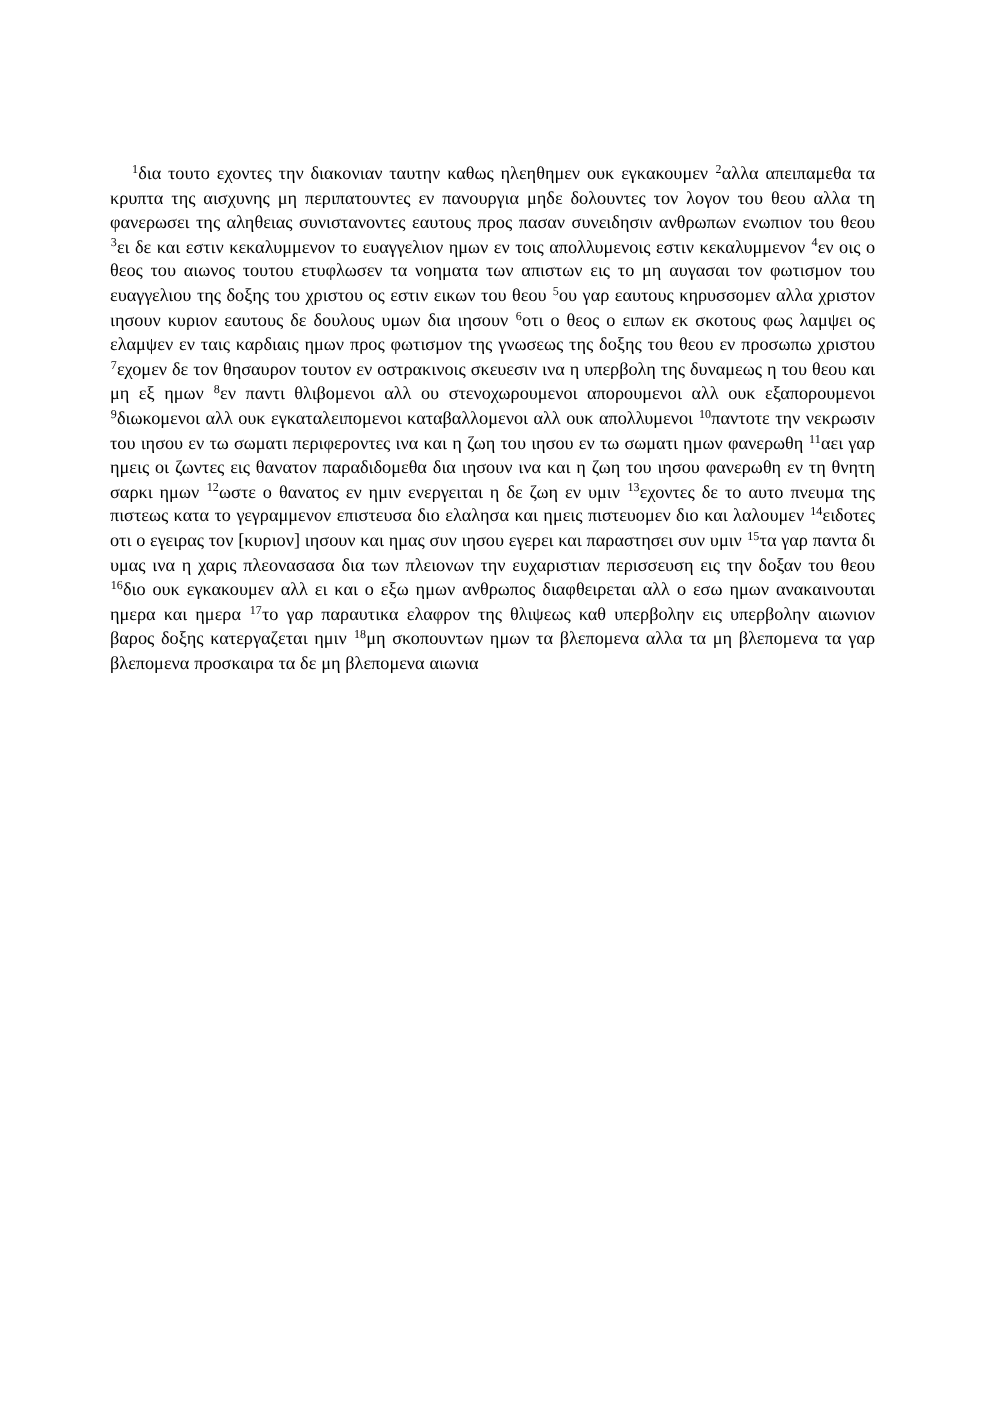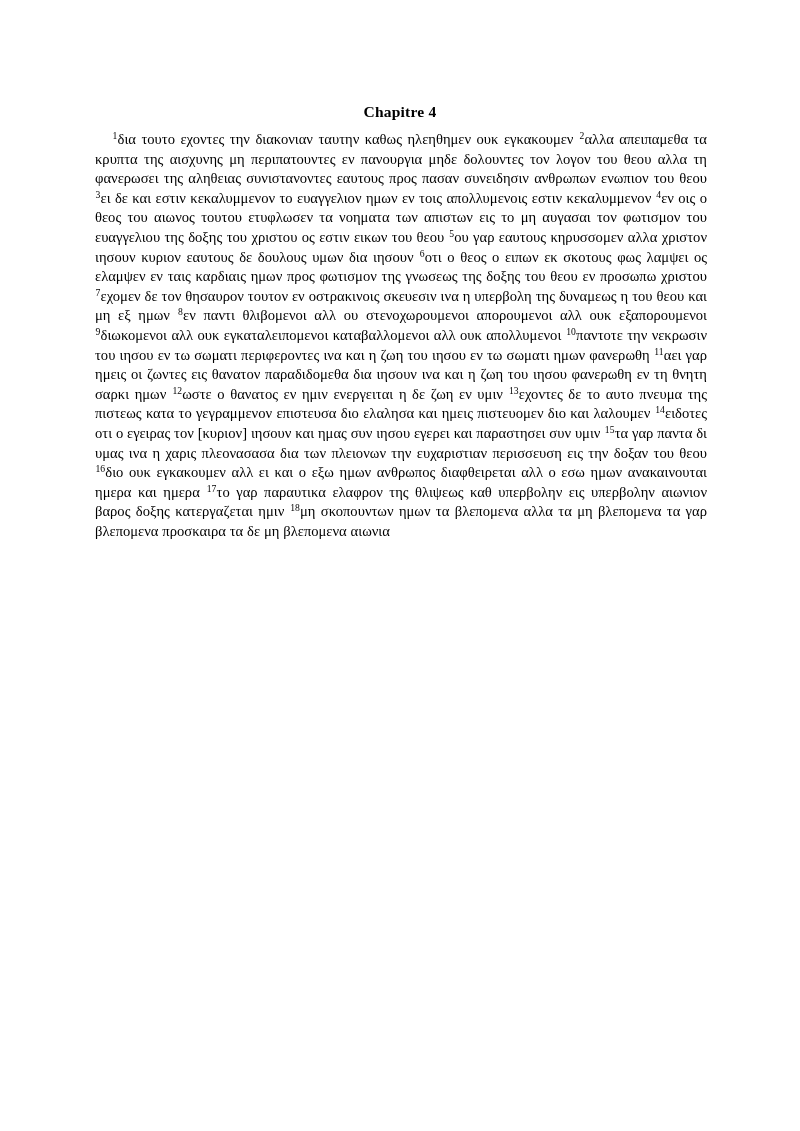--- a/index.html
+++ b/index.html
@@ -22,21 +22,21 @@
     left: 0;
     width: 800px;
     text-align: center;
     font-size: 15.5px;
     font-weight: bold;
     letter-spacing: 0.2px;
   }
   .body-text {
     position: absolute;
     top: 130px;
-    left: 95px;
+    left: 88px;
     width: 612px;
     text-align: justify;
     text-justify: inter-word;
     font-size: 14.6px;
     line-height: 19.6px;
     text-indent: 17px;
     word-spacing: 0.2px;
     hyphens: none;
   }
   .body-text sup.verse {
@@ -46,17 +46,16 @@
     padding-left: 0.5px;
     padding-right: 0.2px;
   }
   .seg { white-space: normal; }
 </style>
 </head>
 <body>
 
 <div class="page">
 
-  <h1 class="chapter-title">Chapitre 4</h1>
 
   <div class="body-text"><sup class="verse">1</sup><span class="seg">δια τουτο εχοντες την διακονιαν ταυτην καθως ηλεηθημεν ουκ εγκακουμεν </span><sup class="verse">2</sup><span class="seg">αλλα απειπαμεθα τα κρυπτα της αισχυνης μη περιπατουντες εν πανουργια μηδε δολουντες τον λογον του θεου αλλα τη φανερωσει της αληθειας συνιστανοντες εαυτους προς πασαν συνειδησιν ανθρωπων ενωπιον του θεου </span><sup class="verse">3</sup><span class="seg">ει δε και εστιν κεκαλυμμενον το ευαγγελιον ημων εν τοις απολλυμενοις εστιν κεκαλυμμενον </span><sup class="verse">4</sup><span class="seg">εν οις ο θεος του αιωνος τουτου ετυφλωσεν τα νοηματα των απιστων εις το μη αυγασαι τον φωτισμον του ευαγγελιου της δοξης του χριστου ος εστιν εικων του θεου </span><sup class="verse">5</sup><span class="seg">ου γαρ εαυτους κηρυσσομεν αλλα χριστον ιησουν κυριον εαυτους δε δουλους υμων δια ιησουν </span><sup class="verse">6</sup><span class="seg">οτι ο θεος ο ειπων εκ σκοτους φως λαμψει ος ελαμψεν εν ταις καρδιαις ημων προς φωτισμον της γνωσεως της δοξης του θεου εν προσωπω χριστου </span><sup class="verse">7</sup><span class="seg">εχομεν δε τον θησαυρον τουτον εν οστρακινοις σκευεσιν ινα η υπερβολη της δυναμεως η του θεου και μη εξ ημων </span><sup class="verse">8</sup><span class="seg">εν παντι θλιβομενοι αλλ ου στενοχωρουμενοι απορουμενοι αλλ ουκ εξαπορουμενοι </span><sup class="verse">9</sup><span class="seg">διωκομενοι αλλ ουκ εγκαταλειπομενοι καταβαλλομενοι αλλ ουκ απολλυμενοι </span><sup class="verse">10</sup><span class="seg">παντοτε την νεκρωσιν του ιησου εν τω σωματι περιφεροντες ινα και η ζωη του ιησου εν τω σωματι ημων φανερωθη </span><sup class="verse">11</sup><span class="seg">αει γαρ ημεις οι ζωντες εις θανατον παραδιδομεθα δια ιησουν ινα και η ζωη του ιησου φανερωθη εν τη θνητη σαρκι ημων </span><sup class="verse">12</sup><span class="seg">ωστε ο θανατος εν ημιν ενεργειται η δε ζωη εν υμιν </span><sup class="verse">13</sup><span class="seg">εχοντες δε το αυτο πνευμα της πιστεως κατα το γεγραμμενον επιστευσα διο ελαλησα και ημεις πιστευομεν διο και λαλουμεν </span><sup class="verse">14</sup><span class="seg">ειδοτες οτι ο εγειρας τον [κυριον] ιησουν και ημας συν ιησου εγερει και παραστησει συν υμιν </span><sup class="verse">15</sup><span class="seg">τα γαρ παντα δι υμας ινα η χαρις πλεονασασα δια των πλειονων την ευχαριστιαν περισσευση εις την δοξαν του θεου </span><sup class="verse">16</sup><span class="seg">διο ουκ εγκακουμεν αλλ ει και ο εξω ημων ανθρωπος διαφθειρεται αλλ ο εσω ημων ανακαινουται ημερα και ημερα </span><sup class="verse">17</sup><span class="seg">το γαρ παραυτικα ελαφρον της θλιψεως καθ υπερβολην εις υπερβολην αιωνιον βαρος δοξης κατεργαζεται ημιν </span><sup class="verse">18</sup><span class="seg">μη σκοπουντων ημων τα βλεπομενα αλλα τα μη βλεπομενα τα γαρ βλεπομενα προσκαιρα τα δε μη βλεπομενα αιωνια</span></div>
 
 </div>
 
 </body></html>

